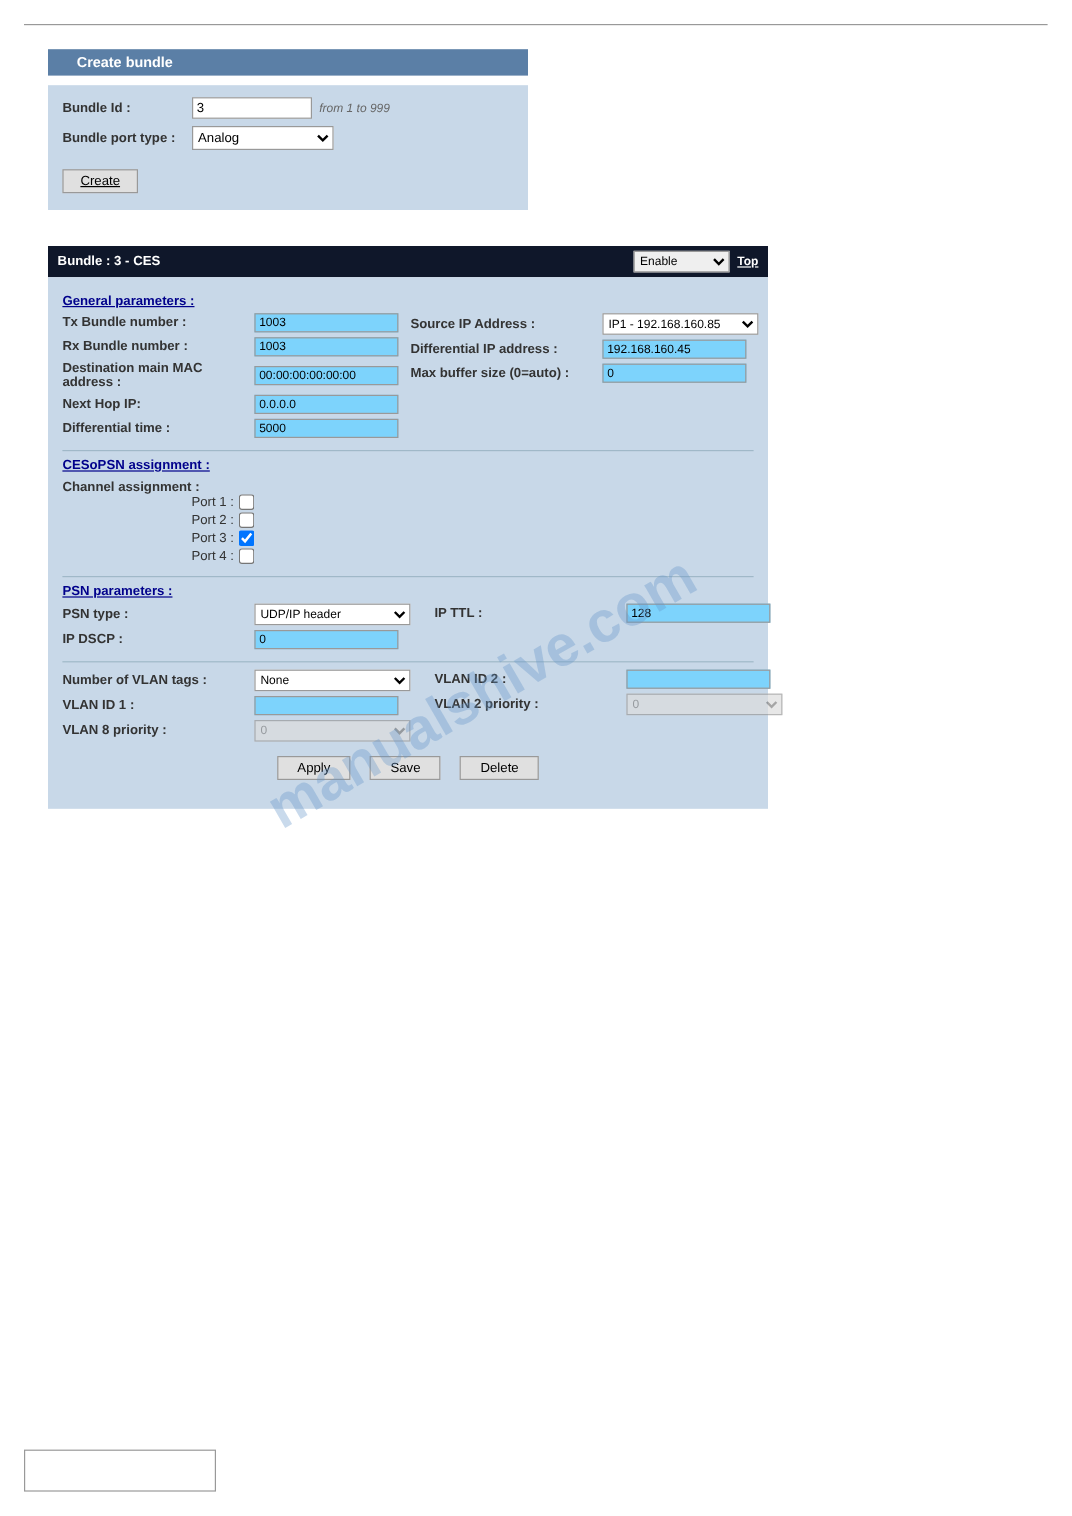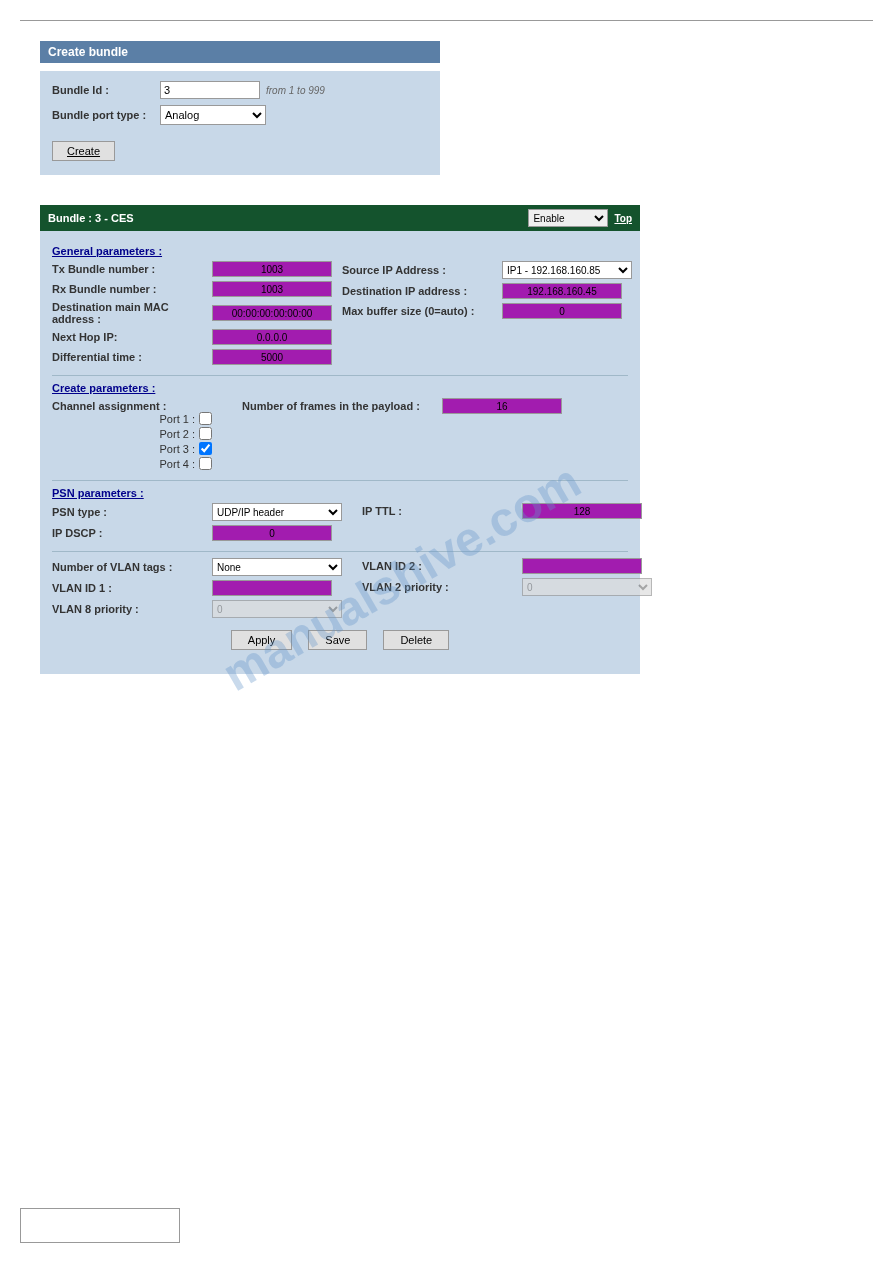--- a/index.html
+++ b/index.html
@@ -21,21 +21,21 @@
     .create-bundle-section {
       margin: 20px 0 30px 20px;
       width: 400px;
     }
 
     .section-header {
       background: #5b7fa6;
       color: #fff;
       font-weight: bold;
       font-size: 12px;
-      padding: 4px 8px;
+      padding: 4px 24px;
       margin-bottom: 8px;
     }
 
     .form-area {
       background: #c8d8e8;
       padding: 10px 12px 14px 12px;
     }
 
     .form-row {
       display: flex;
@@ -60,21 +60,21 @@
     }
 
     .hint-text {
       font-size: 10px;
       color: #666;
       margin-left: 6px;
       font-style: italic;
     }
 
     .form-select {
-      width: 106px;
+      width: 118px;
       height: 20px;
       border: 1px solid #999;
       background: #fff;
       font-size: 11px;
     }
 
     .create-btn {
       margin-top: 10px;
       padding: 3px 14px;
       font-size: 11px;
@@ -84,21 +84,21 @@
       text-decoration: underline;
     }
 
     
     .bundle-detail-section {
       margin: 10px 0 10px 20px;
       width: 600px;
     }
 
     .bundle-detail-header {
-      background: #14532d;
+      background: #0f172a;
       color: #fff;
       font-size: 11px;
       font-weight: bold;
       padding: 4px 8px;
       display: flex;
       align-items: center;
       justify-content: space-between;
     }
 
     .bundle-detail-header .header-right {
@@ -151,24 +151,23 @@
       font-weight: bold;
       color: #333;
       width: 160px;
       flex-shrink: 0;
     }
 
     .detail-input {
       width: 120px;
       height: 16px;
       border: 1px solid #999;
-      background: #a21caf;
+      background: #7dd3fc;
       font-size: 10px;
       padding: 1px 3px;
-      text-align: center;
     }
 
     .detail-select {
       width: 130px;
       height: 18px;
       font-size: 10px;
       border: 1px solid #999;
       background: #fff;
     }
 
@@ -319,33 +318,33 @@
 
       <div>
         <div class="detail-row">
           <span class="detail-label">Source IP Address :</span>
           <select class="detail-select">
             <option>IP1 - 192.168.160.85</option>
             <option>IP2</option>
           </select>
         </div>
         <div class="detail-row">
-          <span class="detail-label">Destination IP address :</span>
+          <span class="detail-label">Differential IP address :</span>
           <input class="detail-input" type="text" value="192.168.160.45" style="">
         </div>
         <div class="detail-row">
           <span class="detail-label">Max buffer size (0=auto) :</span>
           <input class="detail-input" type="text" value="0" style="">
         </div>
       </div>
     </div>
 
     <hr class="divider">
 
-    <div class="sub-section-title">Create parameters :</div>
+    <div class="sub-section-title">CESoPSN assignment :</div>
     <div style="display:flex; align-items:flex-start; margin-bottom:6px;">
       <div class="channel-area">
         <span class="channel-label">Channel assignment :</span>
         <div class="port-list">
           <div class="port-row">
             <span>Port 1 :</span>
             <input type="checkbox" style="">
           </div>
           <div class="port-row">
             <span>Port 2 :</span>
@@ -354,24 +353,20 @@
           <div class="port-row">
             <span>Port 3 :</span>
             <input type="checkbox" checked="" style="">
           </div>
           <div class="port-row">
             <span>Port 4 :</span>
             <input type="checkbox" style="">
           </div>
         </div>
       </div>
-      <div style="margin-left: 30px; display:flex; align-items:center;">
-        <span class="detail-label" style="width:200px;">Number of frames in the payload :</span>
-        <input class="detail-input" type="text" value="16" style="">
-      </div>
     </div>
 
     <hr class="divider">
 
     <div class="sub-section-title">PSN parameters :</div>
     <div style="display:flex; gap:20px;">
       <div>
         <div class="detail-row">
           <span class="detail-label">PSN type :</span>
           <select class="detail-select">

